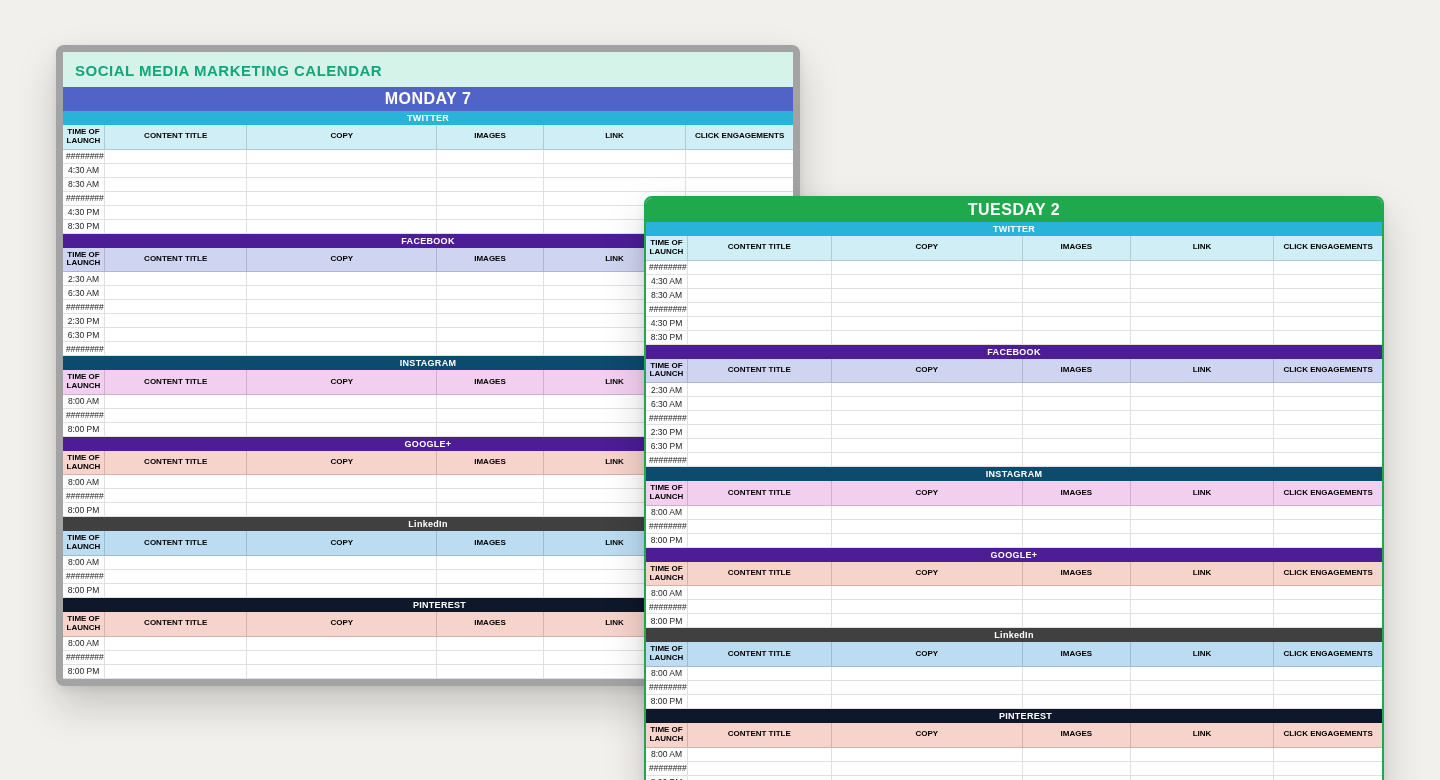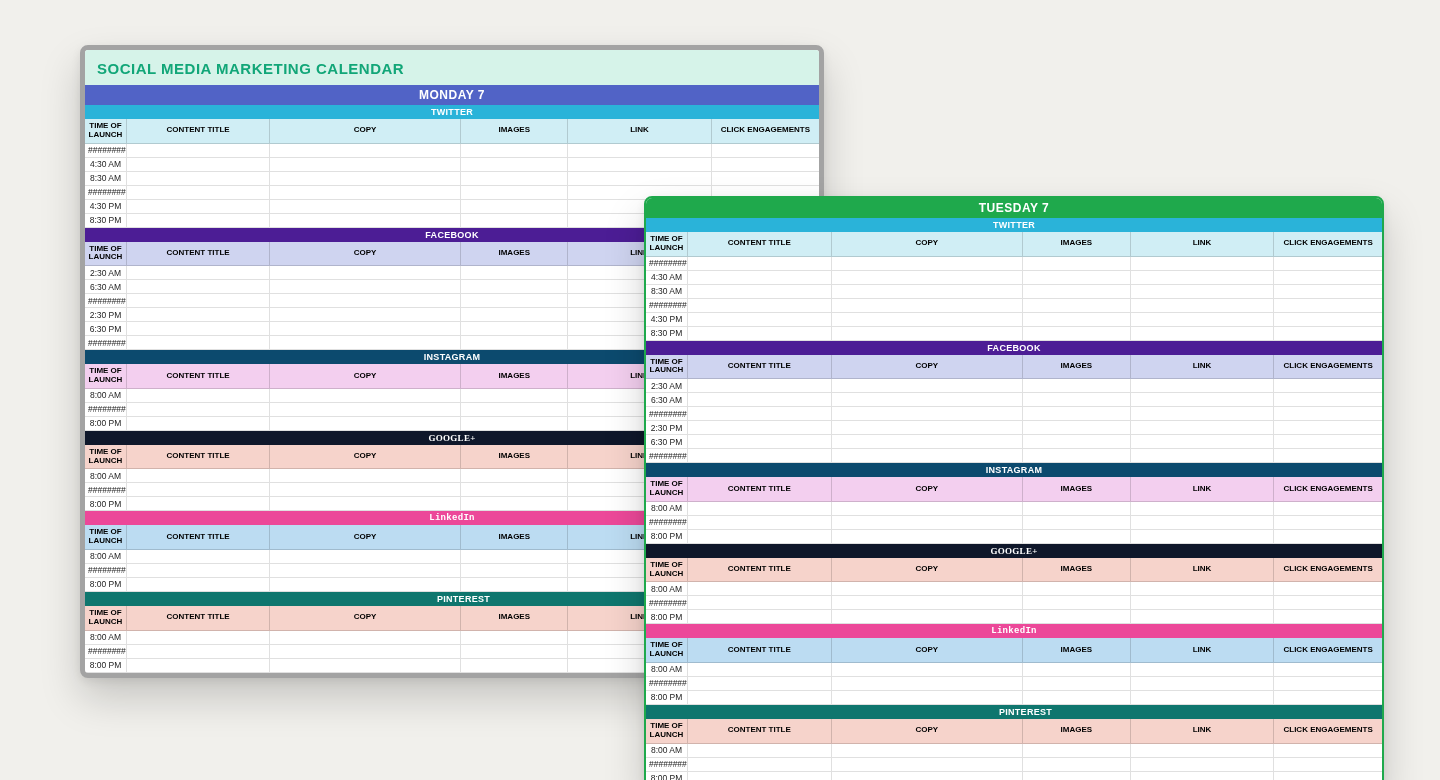--- a/index.html
+++ b/index.html
@@ -15,22 +15,21 @@
     position: absolute;
     background: #fff;
     border-radius: 8px;
     box-shadow: 0 20px 40px rgba(0,0,0,0.18), 0 3px 10px rgba(0,0,0,0.08);
     overflow: hidden;
   }
   .card-monday {
     left: 56px;
     top: 45px;
     width: 744px;
-    border: 5px solid #a3a3a3;
-    margin-left: 24px;
+    border: 7px solid #a3a3a3;
   }
   .card-tuesday {
     left: 644px;
     top: 196px;
     width: 740px;
     border: 2px solid #1fa94c;
   }
   .card-header {
     background: #d6f3e9;
     padding: 10px 12px 8px;
@@ -38,21 +37,21 @@
   .card-title {
     color: #12a678;
     font-weight: 700;
     font-size: 15px;
     letter-spacing: 0.5px;
   }
   .day-bar {
     text-align: center;
     font-weight: 700;
     color: #fff;
-    font-size: 12px;
+    font-size: 16px;
     padding: 3px 0;
     letter-spacing: 0.5px;
   }
   .day-bar-monday { background: #5163c6; }
   .day-bar-tuesday { background: #1fa94c; }
   .platform-bar {
     text-align: center;
     font-weight: 700;
     color: #fff;
     font-size: 9px;
@@ -91,25 +90,25 @@
   .data-row div:last-child { border-right: none; }
   .data-row div:first-child { text-align: center; }
 
   
   .pf-twitter { background: #2ab3d9; }
   .hd-twitter { background: #d0eef5; }
   .pf-facebook { background: #4c1d95; }
   .hd-facebook { background: #cfd4f0; }
   .pf-instagram { background: #0c4a6e; }
   .hd-instagram { background: #f3cfef; }
-  .pf-google { background: #0f172a; font-family: Liberation Serif, serif; }
+  .pf-google { background: #4c1d95; }
   .hd-google { background: #f6d3cb; }
-  .pf-linkedin { background: #ec4899; font-family: Liberation Mono, monospace; }
+  .pf-linkedin { background: #404040; }
   .hd-linkedin { background: #bcdcf2; }
-  .pf-pinterest { background: #0f766e; padding-left: 23px; }
+  .pf-pinterest { background: #0f172a; padding-left: 23px; }
   .hd-pinterest { background: #f6d3cb; }
 </style>
 </head>
 <body>
 
 <div class="card card-monday">
   <div class="card-header">
     <div class="card-title">SOCIAL MEDIA MARKETING CALENDAR</div>
   </div>
   <div class="day-bar day-bar-monday">MONDAY   7</div>
@@ -357,21 +356,21 @@
         <div></div>
         <div></div>
         <div></div>
         <div></div>
         <div></div>
       </div>
     </div>
 </div>
 
 <div class="card card-tuesday">
-  <div class="day-bar day-bar-tuesday">TUESDAY   7</div>
+  <div class="day-bar day-bar-tuesday">TUESDAY   2</div>
   <div id="tuesday-body">
       <div class="platform-bar pf-twitter">TWITTER</div>
       <div class="col-headers hd-twitter">
         <div>TIME OF LAUNCH</div>
         <div>CONTENT TITLE</div>
         <div>COPY</div>
         <div>IMAGES</div>
         <div>LINK</div>
         <div>CLICK ENGAGEMENTS</div>
       </div>

